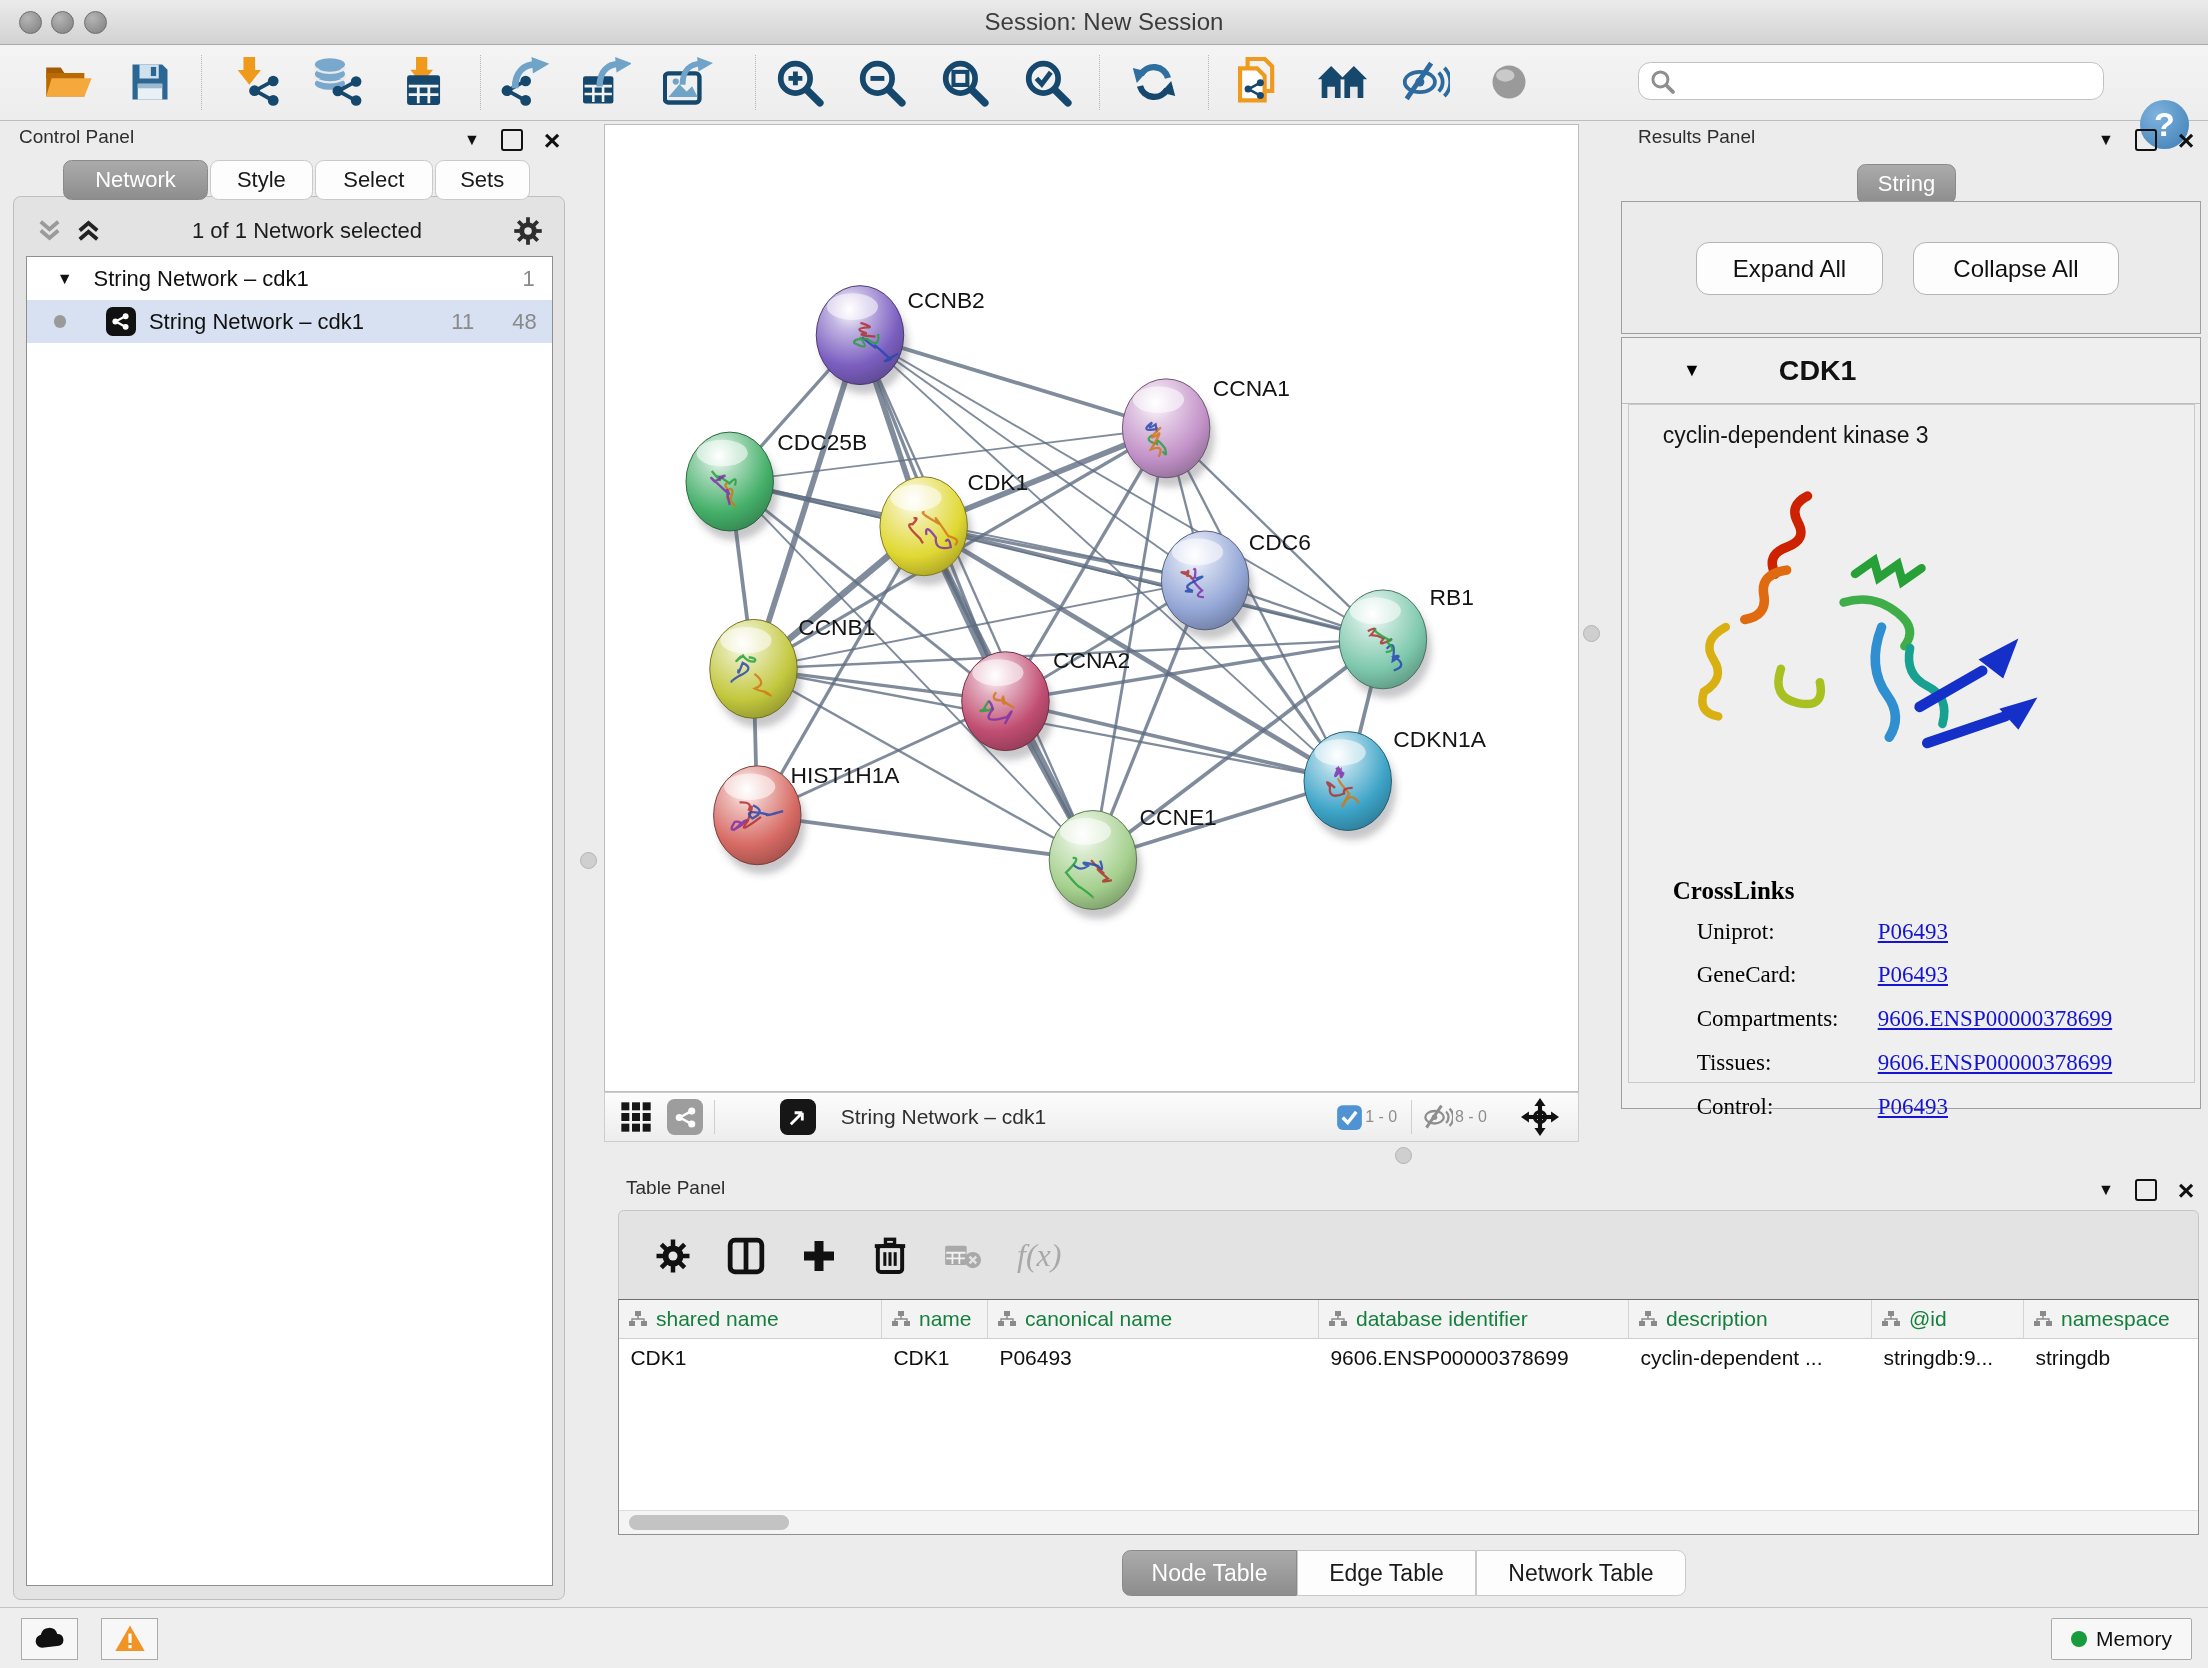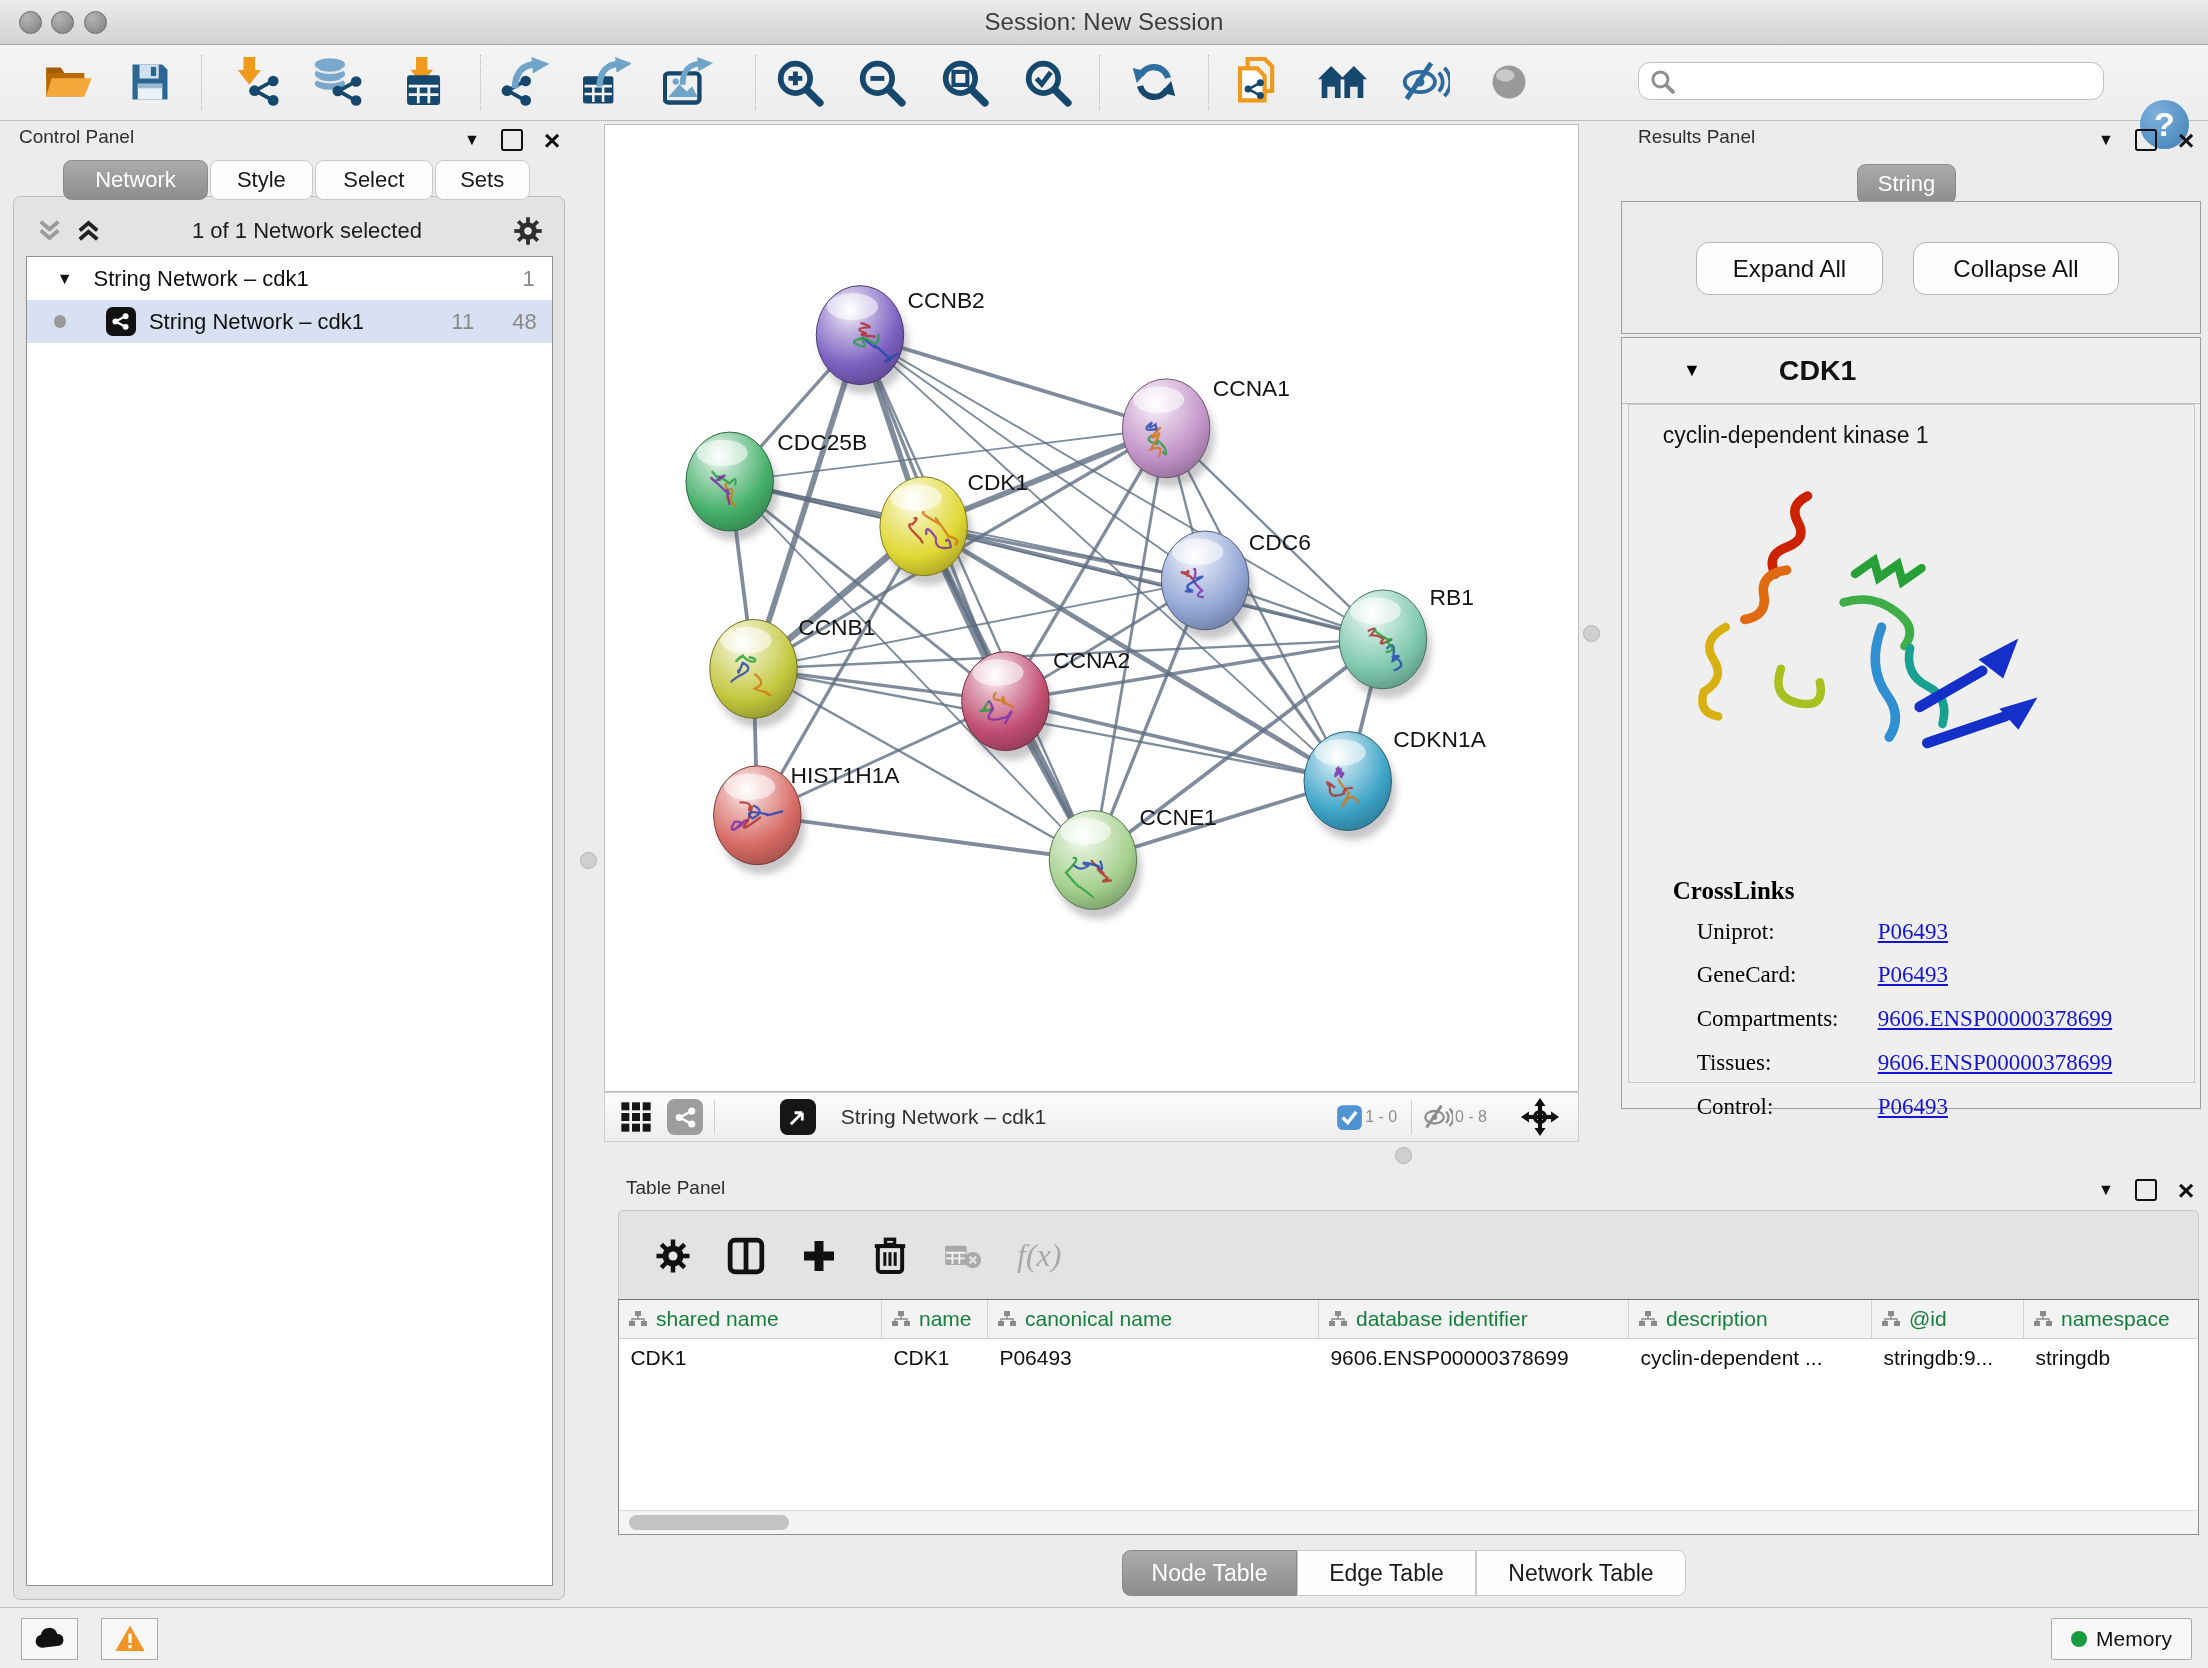--- a/index.html
+++ b/index.html
@@ -649,21 +649,21 @@
         <path d="M6,12 l4.4,4.6 L18,7" stroke="#fff" stroke-width="3" fill="none"></path>
         </svg>
       </span>
     <span class="vb-count">1 - 0</span>
     <span class="vb-sep"></span>
     <span>
       <svg width="30" height="28.5" viewBox="0 0 26 24">
           <use href="#i-eyeslash" width="26" height="24" color="#8e8e8e"></use>
         </svg>
       </span>
-    <span class="vb-count">0 - 8</span>
+    <span class="vb-count">8 - 0</span>
     <span style="margin:0 19px 0 32px">
       <svg width="38" height="38" viewBox="0 0 24 24">
           <use href="#i-cross" width="24" height="24" color="#111"></use>
         </svg>
       </span>
   </div>
 
   <div class="abs panel-title" id="rp-title">Results Panel</div>
   <div class="winctl" id="rp-ctl">
     <span class="wc-arrow">▼</span>
@@ -674,21 +674,21 @@
   <div id="rp-box1">
     <div class="rp-btn" style="left:74px;width:185px">Expand All</div>
     <div class="rp-btn" style="left:291px;width:204px">Collapse All</div>
   </div>
   <div id="rp-box2">
     <div id="rp-hdr">
       <span style="margin-left:61px;font-size:18px">▼</span>
       <span id="rp-gene">CDK1</span>
     </div>
     <div id="rp-content">
-      <div id="rp-desc">cyclin-dependent kinase 1</div>
+      <div id="rp-desc">cyclin-dependent kinase 3</div>
       <svg width="399" height="352" viewBox="0 0 420 360" style="position:absolute;left:36px;top:48px">
         <g fill="none" stroke-linecap="round">
           <path d="M150,40 q-20,10 -10,28 q10,18 -12,26 q-22,8 -12,28" stroke="#cc2200" stroke-width="10"></path>
           <path d="M128,118 q-28,4 -24,26 q4,22 -20,26" stroke="#e06a10" stroke-width="10"></path>
           <path d="M64,178 q-26,14 -13,34 q13,20 -10,34 q-7,22 15,26" stroke="#d8b012" stroke-width="9"></path>
           <path d="M122,222 q-10,30 18,36 q29,6 23,-22" stroke="#a8c020" stroke-width="9"></path>
           <path d="M200,122 l20,-14 l5,18 l20,-14 l5,18 l20,-14" stroke="#28a038" stroke-width="9"></path>
           <path d="M188,152 q32,-10 58,12 q20,16 6,34" stroke="#3fae49" stroke-width="9"></path>
           <path d="M258,200 q-6,28 18,40 q24,12 16,40" stroke="#18a090" stroke-width="9"></path>
           <path d="M228,178 q-16,42 6,72 q16,22 2,44" stroke="#2f8fd0" stroke-width="10"></path>

